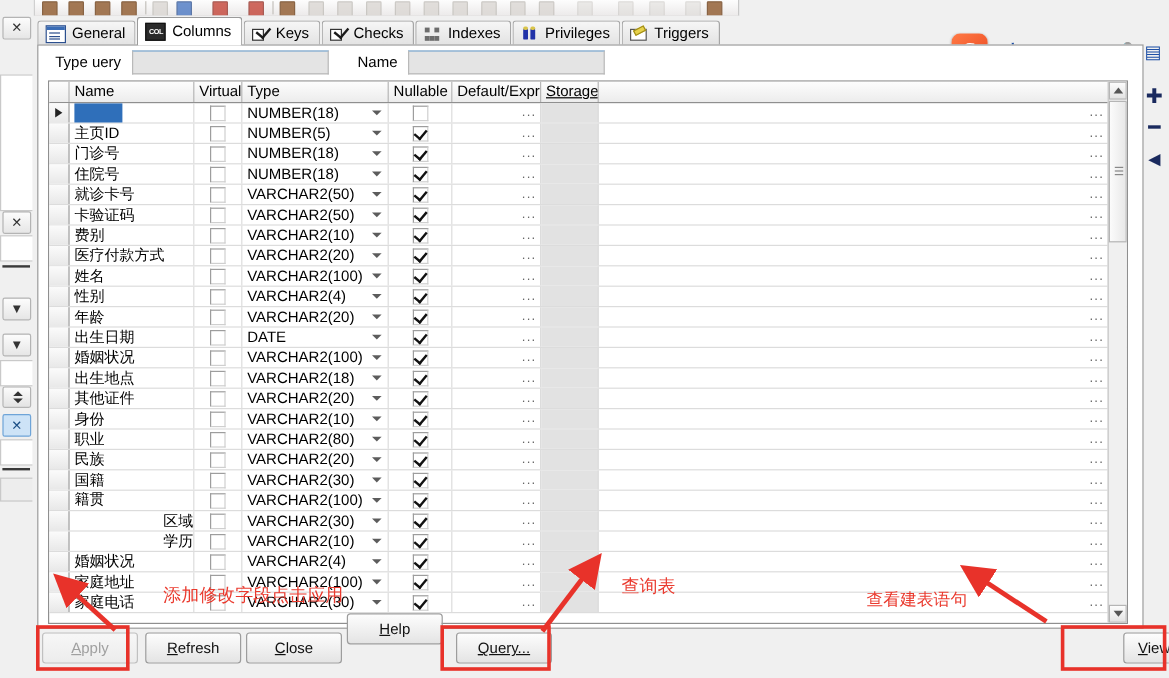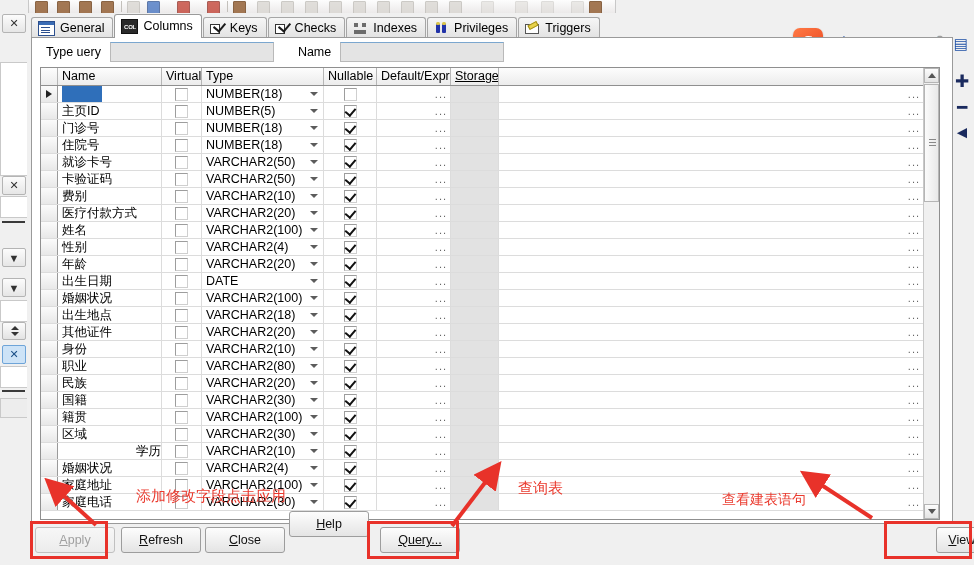--- a/index.html
+++ b/index.html
@@ -774,42 +774,42 @@
               <div class="gc cell-right" style="width: 74px;">
                 <span class="dots">...</span>
               </div>
               <div class="gc storagecell" style="width: 48px;"></div>
               <div class="gc cell-right" style="width: 425px;">
                 <span class="dots">...</span>
               </div>
             </div>
             <div class="grow">
               <div class="gc sel-marker" style="width: 17px;"></div>
-              <div class="gc" style="width: 104px;">籍贯</div>
+              <div class="gc" style="width: 104px; font-family: Liberation Mono, monospace;">籍贯</div>
               <div class="gc cellcenter" style="width: 40px;">
                 <span class="chkbox flat"></span>
               </div>
               <div class="gc typecell" style="width: 122px;">
                 <span class="typetext">VARCHAR2(100)</span>
                 <span class="ddarrow"></span>
               </div>
               <div class="gc cellcenter" style="width: 53px;">
                 <span class="chkbox flat on"></span>
               </div>
               <div class="gc cell-right" style="width: 74px;">
                 <span class="dots">...</span>
               </div>
               <div class="gc storagecell" style="width: 48px;"></div>
               <div class="gc cell-right" style="width: 425px;">
                 <span class="dots">...</span>
               </div>
             </div>
             <div class="grow">
               <div class="gc sel-marker" style="width: 17px;"></div>
-              <div class="gc" style="width: 104px;">区域</div>
+              <div class="gc" style="width: 104px; text-align: right;">区域</div>
               <div class="gc cellcenter" style="width: 40px;">
                 <span class="chkbox flat"></span>
               </div>
               <div class="gc typecell" style="width: 122px;">
                 <span class="typetext">VARCHAR2(30)</span>
                 <span class="ddarrow"></span>
               </div>
               <div class="gc cellcenter" style="width: 53px;">
                 <span class="chkbox flat on"></span>
               </div>

